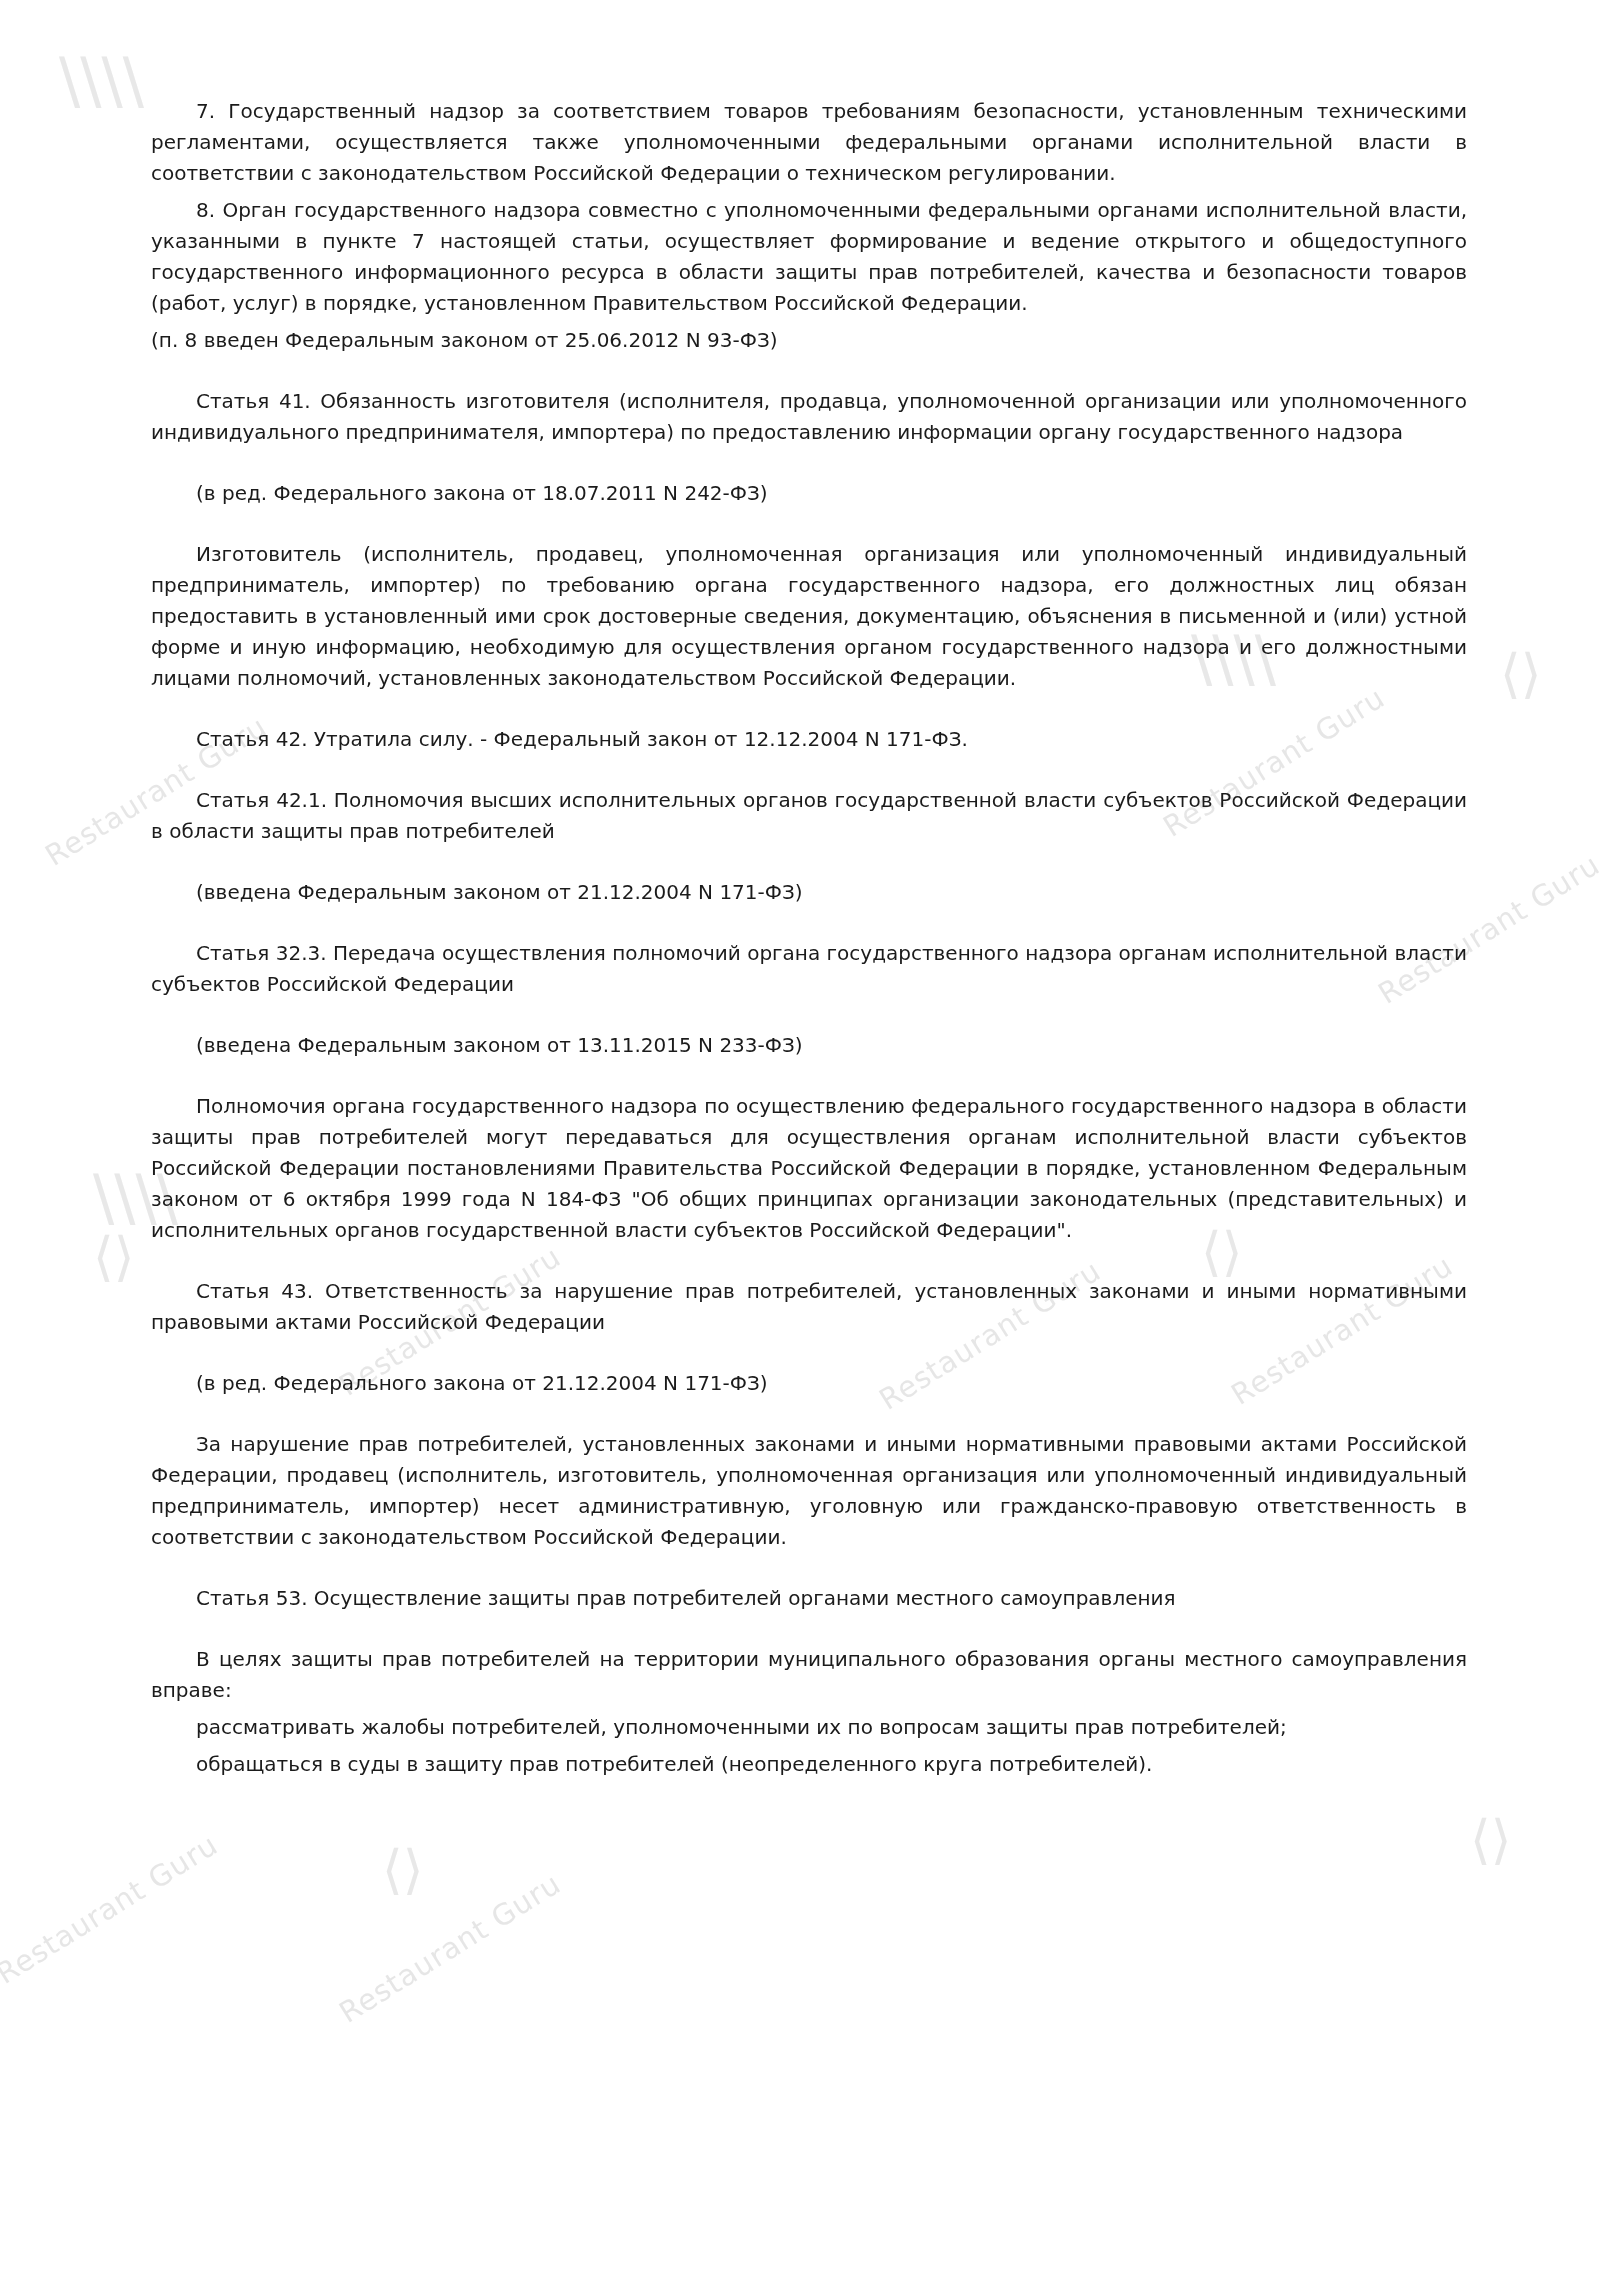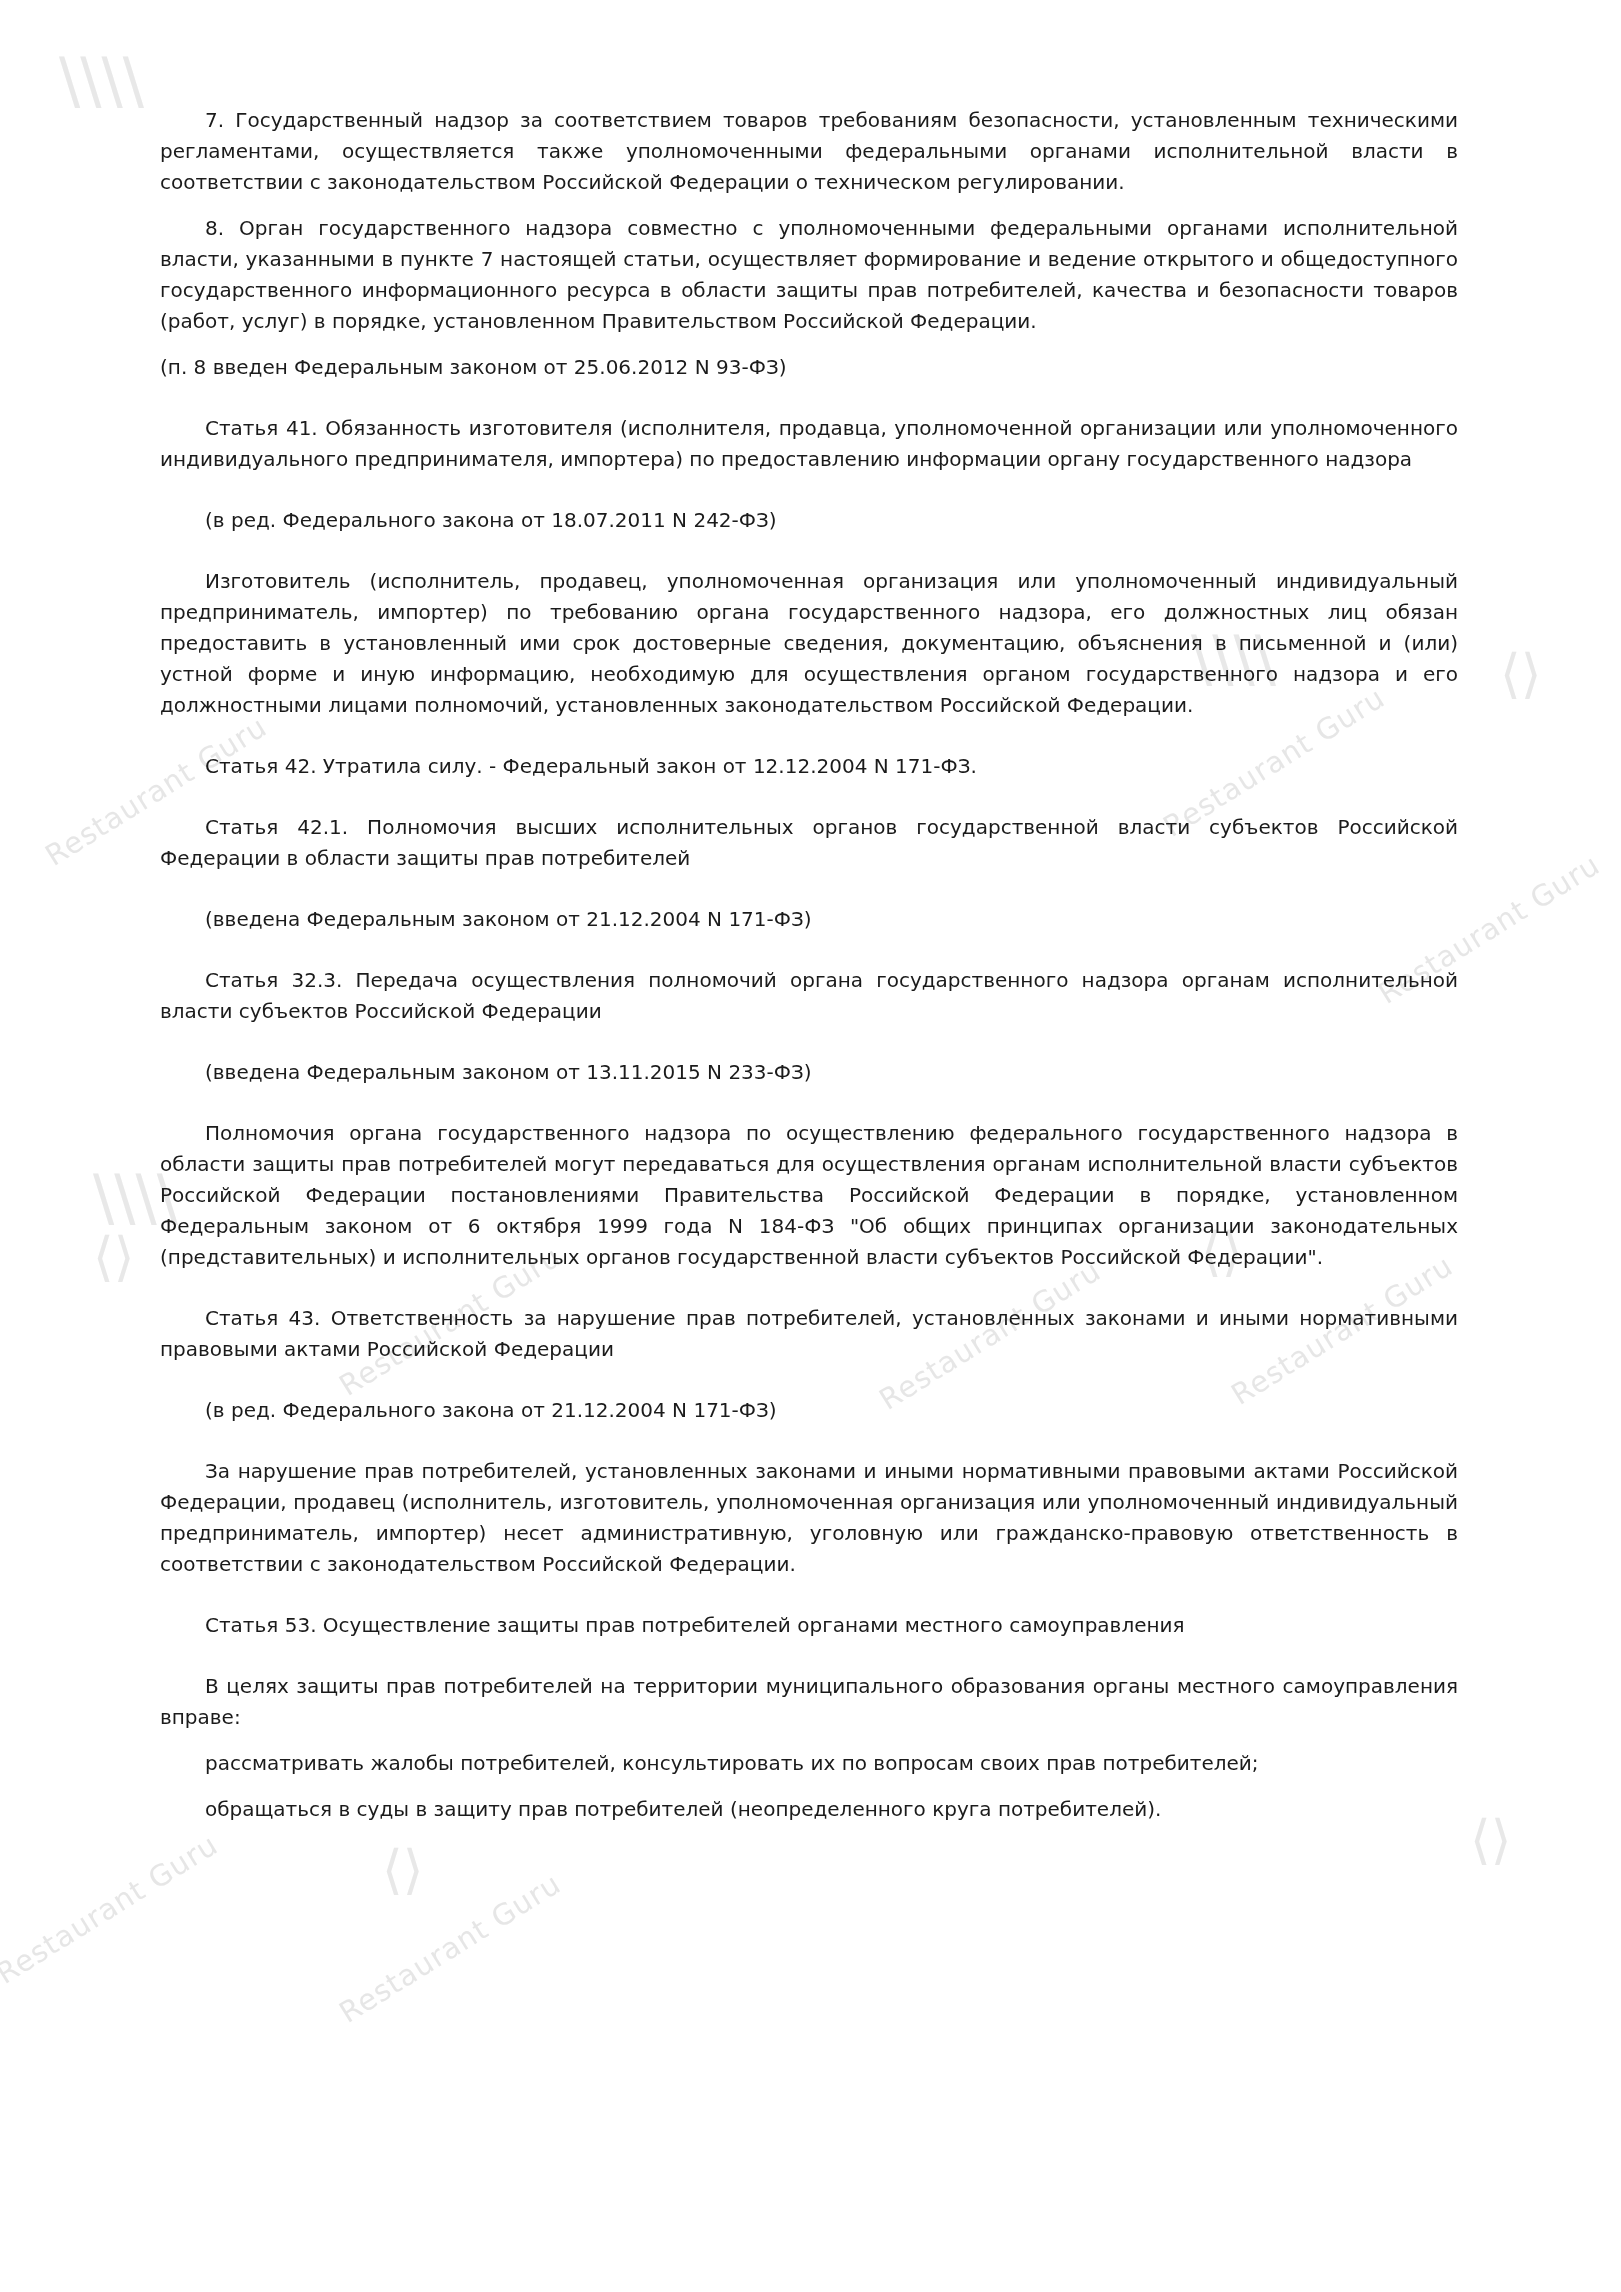--- a/index.html
+++ b/index.html
@@ -46,21 +46,21 @@
     position: absolute;
     left: 145px;
     top: 90px;
     width: 1328px;
     z-index: 2;
     color: #1b1b1b;
     font-size: 20px;
     line-height: 31px;
   }
   .p {
-    margin: 15px;
+    margin: 6px;
     text-align: justify;
     text-justify: inter-word;
   }
   .indent { text-indent: 45px; }
   .pad { padding-left: 45px; }
   .gap { margin-top: 30px; }
   .nojust { text-align: left; }
 </style>
 </head>
 <body>
@@ -103,18 +103,18 @@
     <p class="p indent gap">Статья 32.3. Передача осуществления полномочий органа государственного надзора органам исполнительной власти субъектов Российской Федерации</p>
     <p class="p pad gap nojust">(введена Федеральным законом от 13.11.2015 N 233-ФЗ)</p>
     <p class="p indent gap">Полномочия органа государственного надзора по осуществлению федерального государственного надзора в области защиты прав потребителей могут передаваться для осуществления органам исполнительной власти субъектов Российской Федерации постановлениями Правительства Российской Федерации в порядке, установленном Федеральным законом от 6 октября 1999 года N 184-ФЗ "Об общих принципах организации законодательных (представительных) и исполнительных органов государственной власти субъектов Российской Федерации".</p>
 
     <p class="p indent gap">Статья 43. Ответственность за нарушение прав потребителей, установленных законами и иными нормативными правовыми актами Российской Федерации</p>
     <p class="p pad gap nojust">(в ред. Федерального закона от 21.12.2004 N 171-ФЗ)</p>
     <p class="p indent gap">За нарушение прав потребителей, установленных законами и иными нормативными правовыми актами Российской Федерации, продавец (исполнитель, изготовитель, уполномоченная организация или уполномоченный индивидуальный предприниматель, импортер) несет административную, уголовную или гражданско-правовую ответственность в соответствии с законодательством Российской Федерации.</p>
 
     <p class="p indent gap nojust">Статья 53. Осуществление защиты прав потребителей органами местного самоуправления</p>
     <p class="p indent gap">В целях защиты прав потребителей на территории муниципального образования органы местного самоуправления вправе:</p>
-    <p class="p pad nojust">рассматривать жалобы потребителей, консультировать их по вопросам своих прав потребителей;</p>
+    <p class="p pad nojust">рассматривать жалобы потребителей, уполномоченными их по вопросам защиты прав потребителей;</p>
     <p class="p pad nojust">обращаться в суды в защиту прав потребителей (неопределенного круга потребителей).</p>
   </div>
 
 </div>
 
 
 </body></html>

